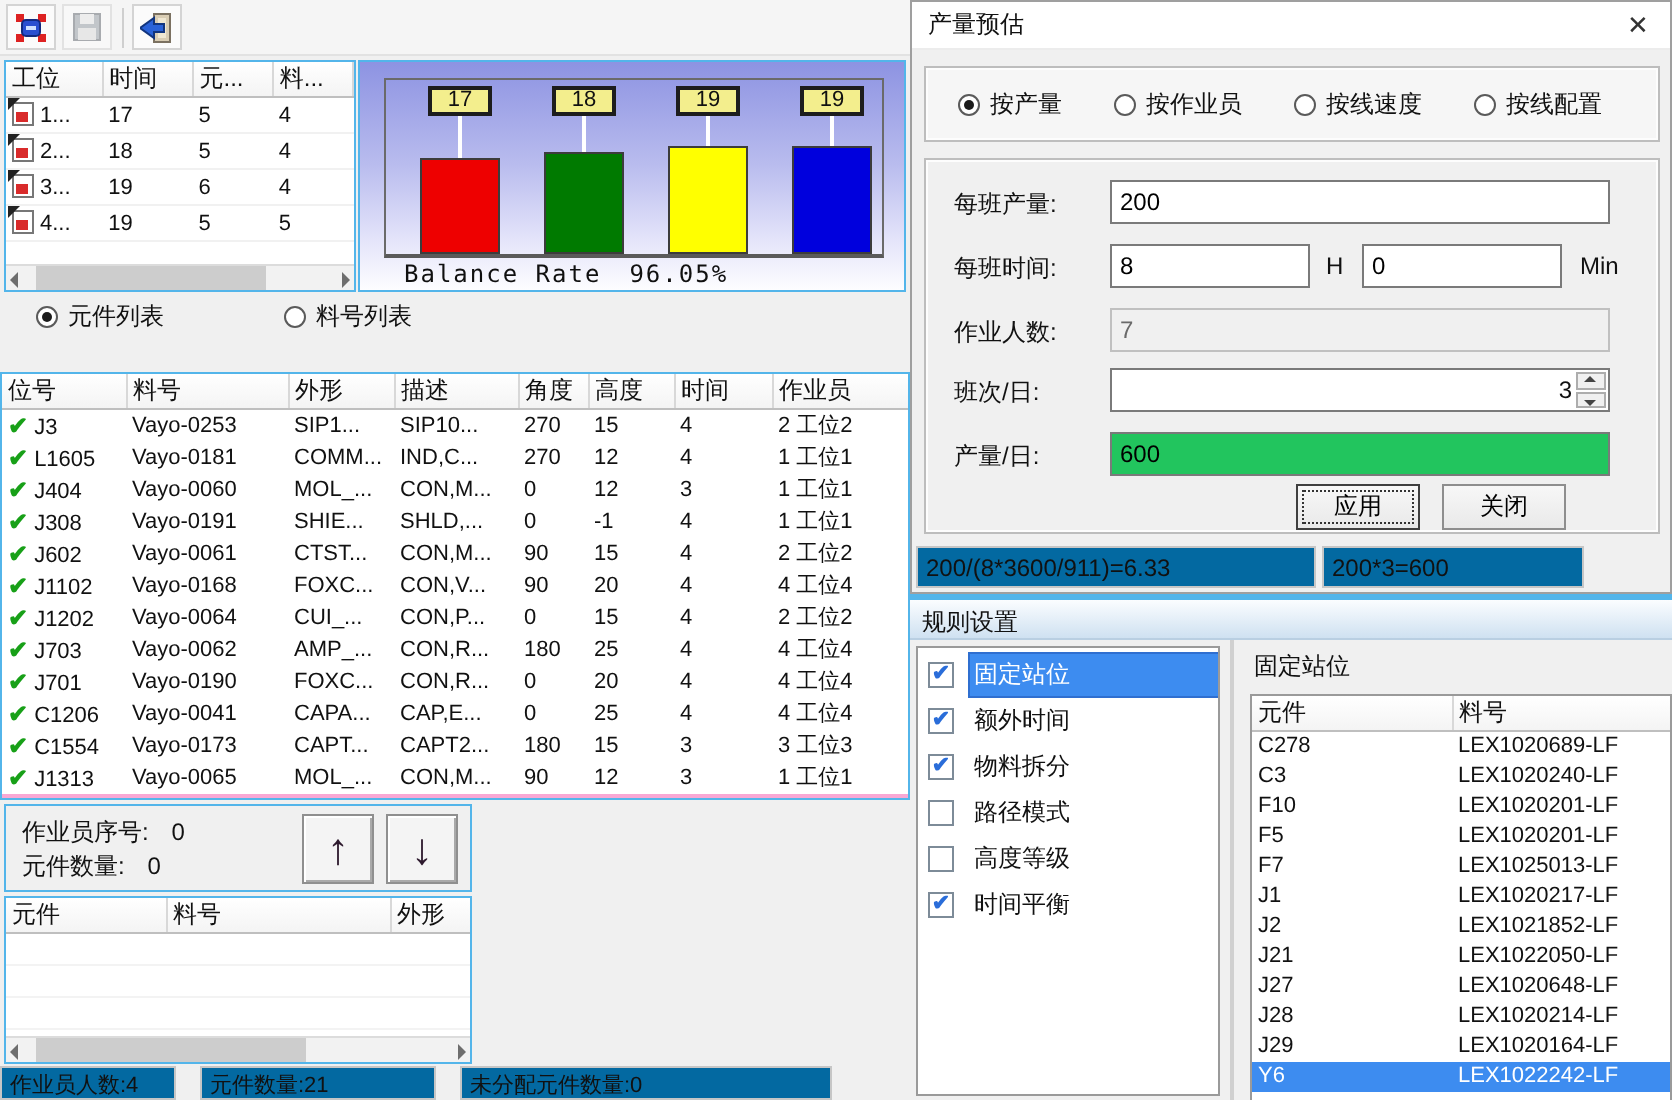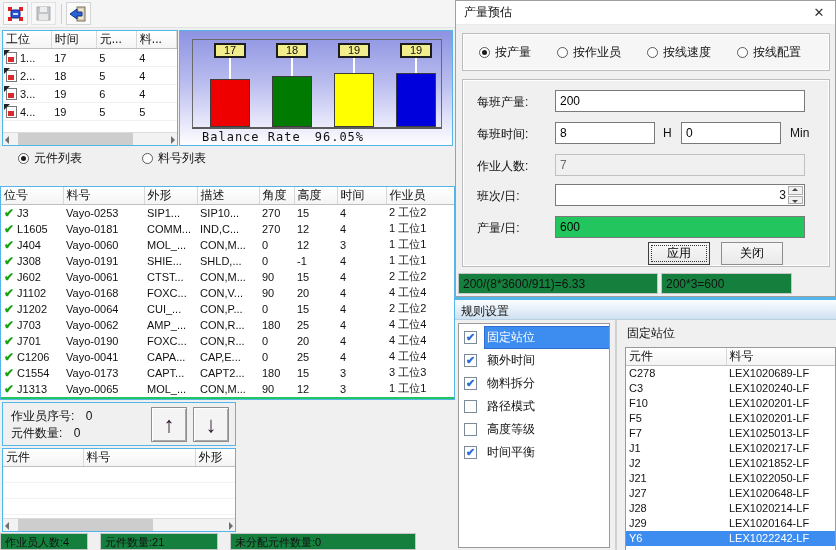--- a/index.html
+++ b/index.html
@@ -48,34 +48,34 @@
   .bar-label { position:absolute; top:3px; width:32px; height:15px; background:#f3ee8d; border:2px solid #1d1d1d; font-size:11px; line-height:11px; text-align:center; }
   .bar-line { position:absolute; width:2px; background:#fff; }
   .balance-text { position:absolute; left:22px; bottom:1px; font-family:"DejaVu Sans Mono",monospace; font-size:12px; color:#101010; letter-spacing:1px; }
   .balance-text b { font-weight:normal; margin-left:14px; }
 
   .radio-row { position:absolute; left:0; top:150px; width:455px; height:34px; display:flex; align-items:flex-start; padding-left:18px; column-gap:60px; }
   .radio-item { display:flex; align-items:center; column-gap:5px; cursor:default; }
   .radio { width:11px; height:11px; border-radius:50%; border:1px solid #5a5a5a; background:#fff; position:relative; flex:none; }
   .radio.on::after { content:""; position:absolute; inset:2px; border-radius:50%; background:#1b1b1b; }
 
-  .comp-table-box { position:absolute; left:0; top:186px; width:455px; height:214px; border:1px solid #53b5ea; background:#22c55e; overflow:hidden; }
+  .comp-table-box { position:absolute; left:0; top:186px; width:455px; height:214px; border:1px solid #53b5ea; background:#f9a8d4; overflow:hidden; }
 
   .operator-panel { position:absolute; left:2px; top:402px; width:234px; height:44px; border:1px solid #53b5ea; background:#f0f0f0; }
   .op-line { position:absolute; left:8px; font-size:12px; }
   .op-line.l1 { top:5px; } .op-line.l2 { top:22px; }
   .op-line .val { margin-left:8px; }
   .arrow-btn { position:absolute; top:4px; width:36px; height:35px; background:#f4f4f4; border:1px solid #8f8f8f;
     box-shadow:inset 1px 1px 0 #ffffff, inset -1px -1px 0 #a9a9a9; font-size:22px; font-weight:bold; color:#2e1a2e; text-align:center; line-height:32px; }
   .arrow-up { left:148px; } .arrow-down { left:190px; }
 
   .assign-box { position:absolute; left:2px; top:448px; width:234px; height:84px; border:1px solid #53b5ea; background:#fff; overflow:hidden; }
 
   .statusbar { position:absolute; left:0; top:533px; width:455px; height:17px; background:#f0f0f0; display:flex; column-gap:12px; }
-  .sb-cell { height:17px; border:1px solid #c6c6c6; background:#15803d; padding:1px 4px; font-size:11px; white-space:nowrap; overflow:hidden; }
+  .sb-cell { height:17px; border:1px solid #c6c6c6; background:#0369a1; padding:1px 4px; font-size:11px; white-space:nowrap; overflow:hidden; }
 
   
   .right-pane { position:absolute; left:455px; top:0; width:381px; height:550px; }
 
   .dialog { position:absolute; left:0; top:0; width:381px; height:297px; background:#f0f0f0; border:1px solid #9f9f9f; }
   .dlg-title { position:absolute; left:0; top:0; width:100%; height:24px; background:#fff; border-bottom:1px solid #ececec; display:flex; align-items:center; }
   .dlg-title .txt { margin-left:8px; font-size:12px; }
   .dlg-close { margin-left:auto; width:32px; height:24px; border:none; background:transparent; font-size:13px; color:#333; }
   .grp { position:absolute; border:1px solid #bdbdbd; box-shadow:inset 0 0 0 1px #fdfdfd; }
   .mode-grp { left:6px; top:32px; width:368px; height:38px; background:#f6f6f6; display:flex; align-items:center; padding-left:16px; column-gap:26px; }

